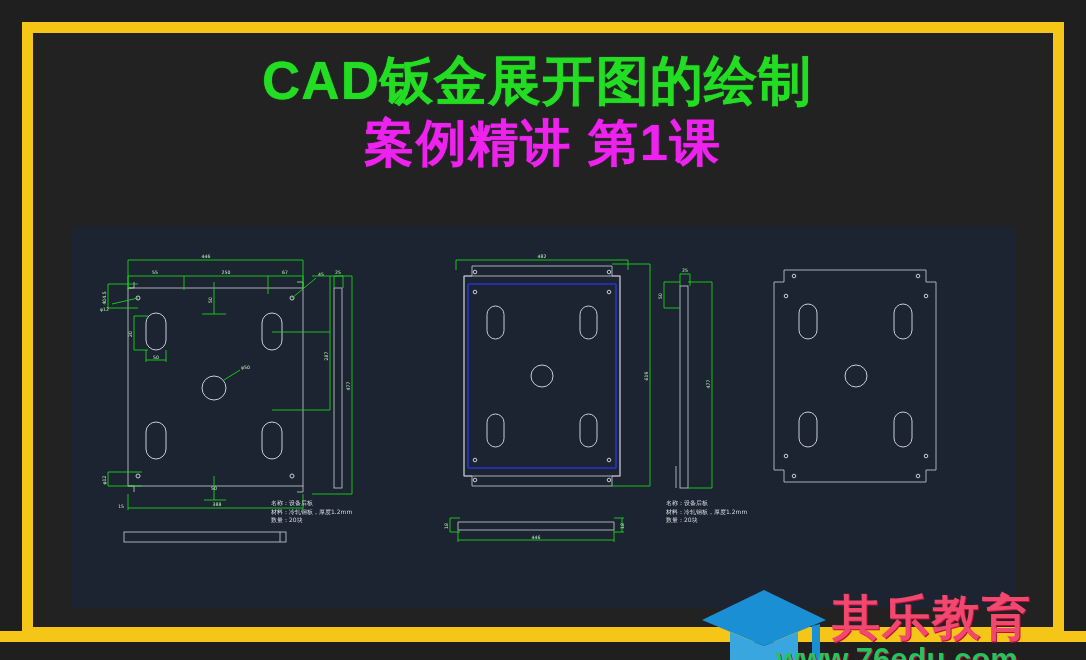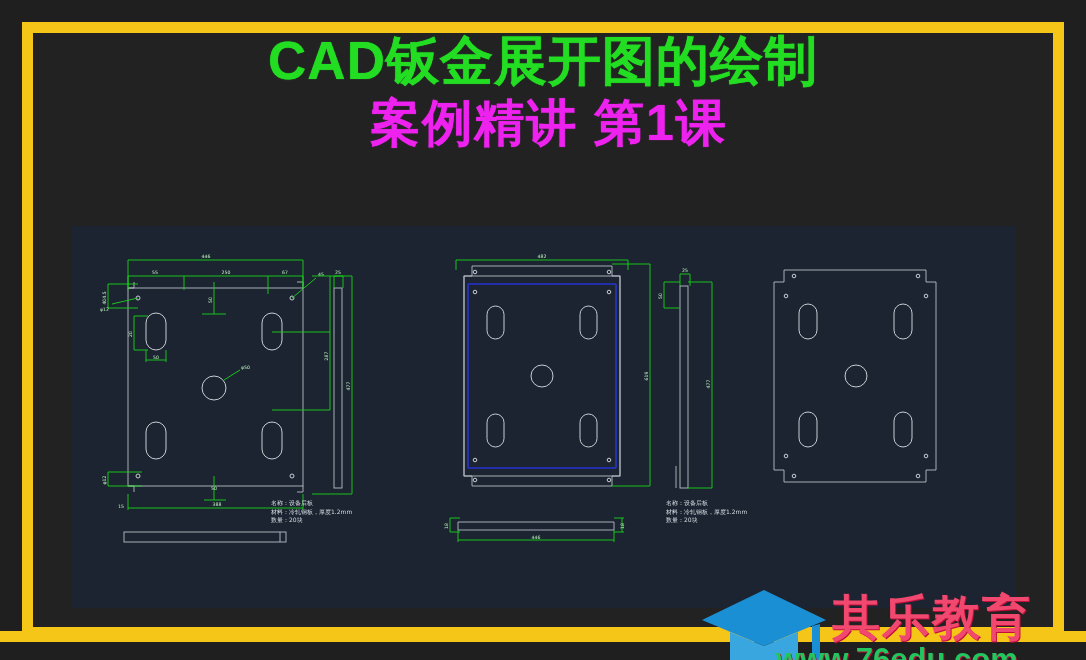--- a/index.html
+++ b/index.html
@@ -18,24 +18,25 @@
   .frame {
     position: absolute;
     left: 22px; top: 22px;
     width: 1042px; height: 616px;
     border: 11px solid #f5c518;
     background: #222222;
   }
   
   .title-block {
     position: absolute;
-    left: 33px; top: 33px;
+    left: 27px; top: 33px;
     width: 1020px; height: 180px;
     display: flex; flex-direction: column;
     align-items: center; justify-content: flex-start;
+    padding-top: 20px;
     pointer-events: none;
   }
   .title-line1 {
     color: #22dd22;
     font-size: 53px;
     font-weight: bold;
     letter-spacing: 1px;
     line-height: 1.05;
     white-space: nowrap;
     text-shadow: 0 0 1px #22dd22;

